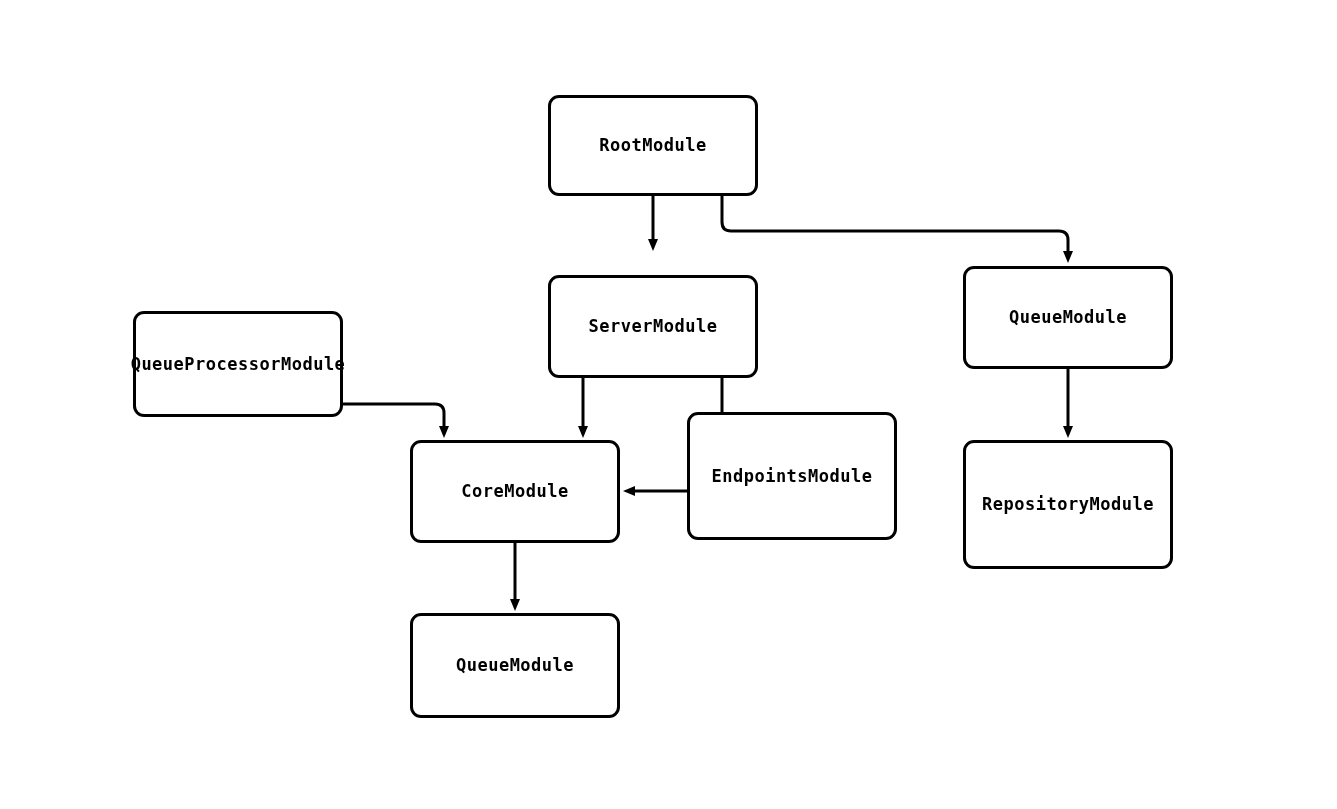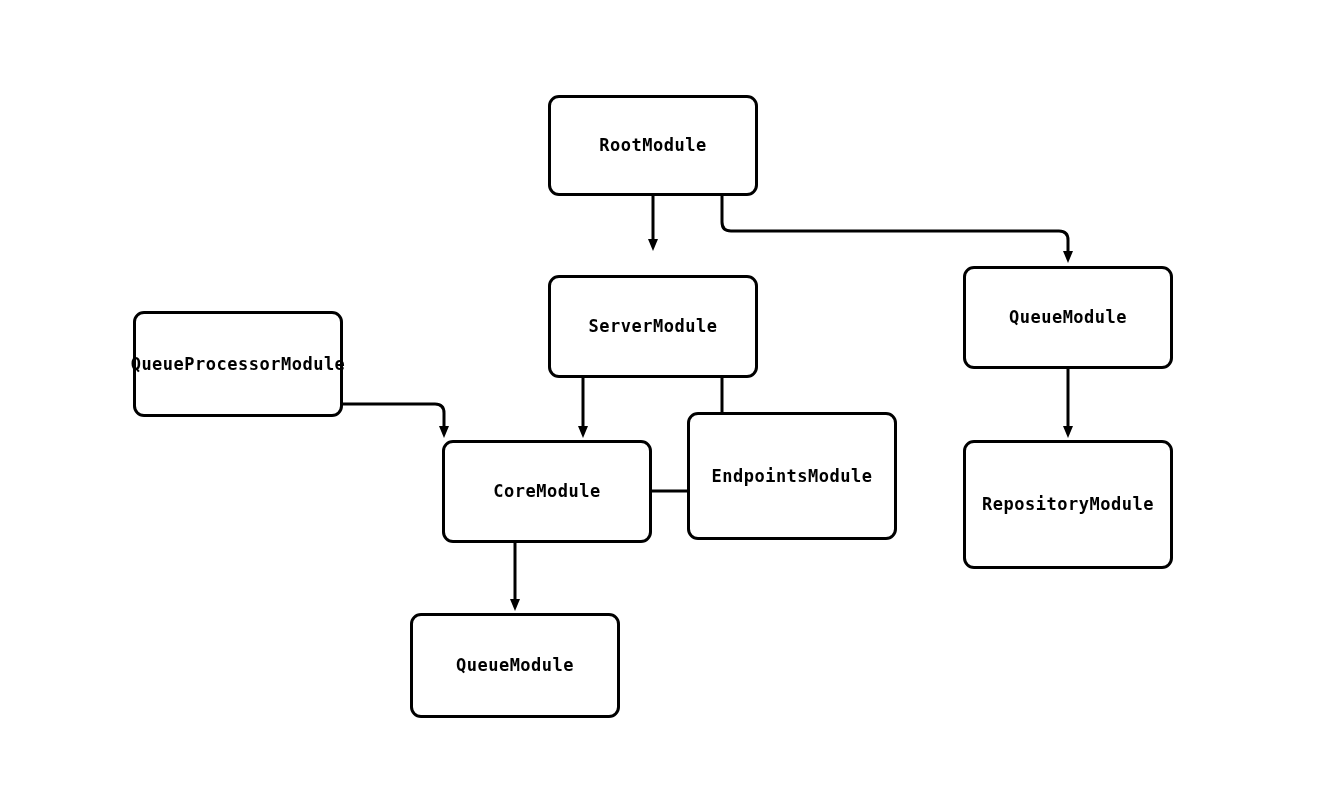--- a/index.html
+++ b/index.html
@@ -111,21 +111,21 @@
   <div class="node" style="left:548px; top:267px; width:210px; height:103px;margin-top:8px;">
     <span class="node-line">Server</span>
     <span class="node-line">Module</span>
   </div>
 
   <div class="node" style="left:963px; top:266px; width:210px; height:103px;">
     <span class="node-line">Queue</span>
     <span class="node-line">Module</span>
   </div>
 
-  <div class="node" style="left:410px; top:440px; width:210px; height:103px;margin-left:32px;">
+  <div class="node" style="left:410px; top:440px; width:210px; height:103px;">
     <span class="node-line">Core</span>
     <span class="node-line">Module</span>
   </div>
 
   <div class="node" style="left:687px; top:412px; width:210px; height:128px;">
     <span class="node-line">Endpoints</span>
     <span class="node-line">Module</span>
   </div>
 
   <div class="node" style="left:963px; top:440px; width:210px; height:129px;">

